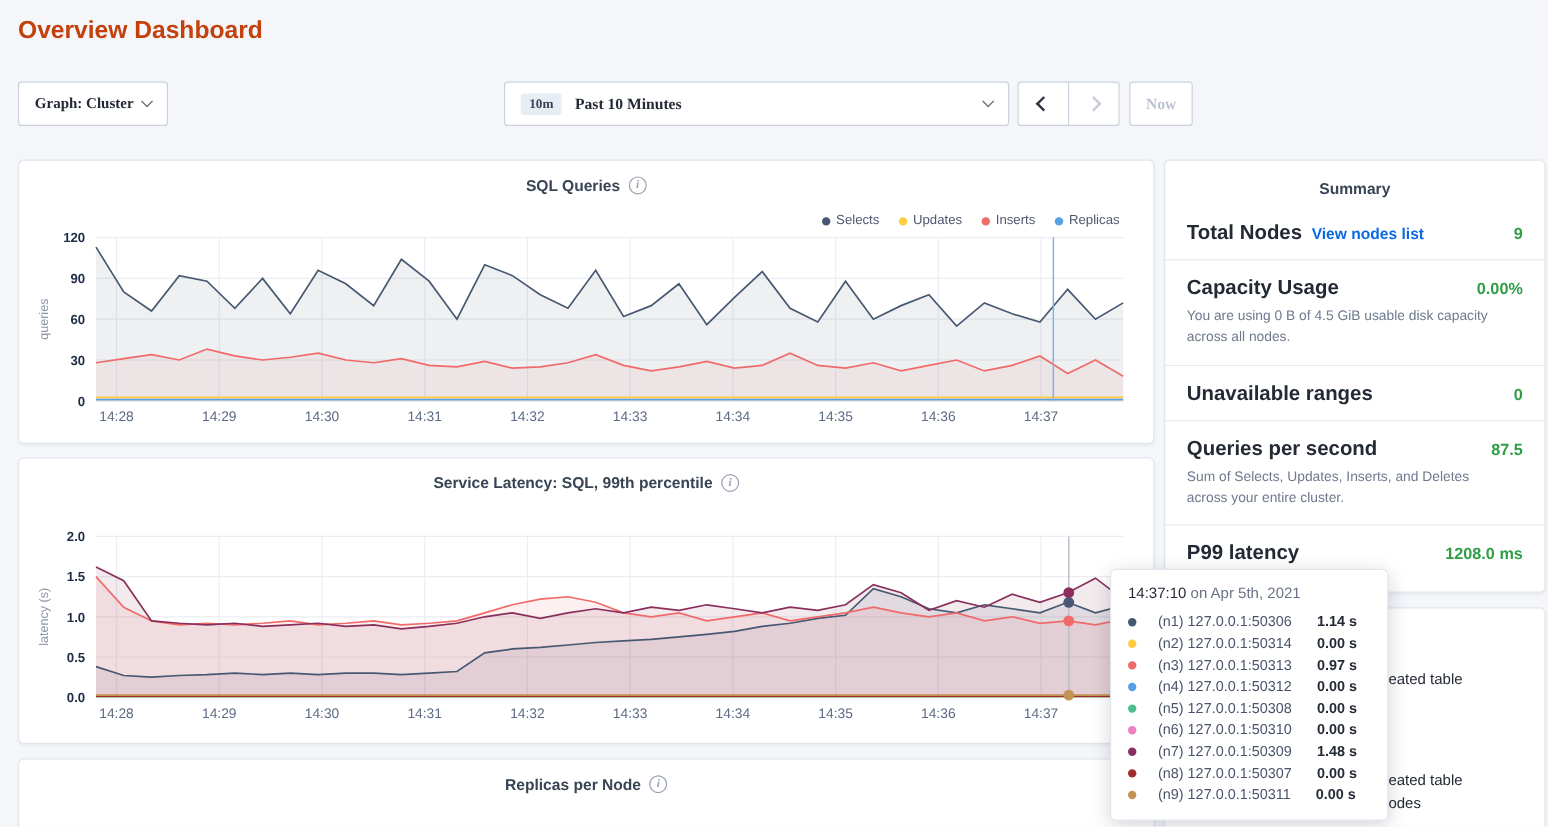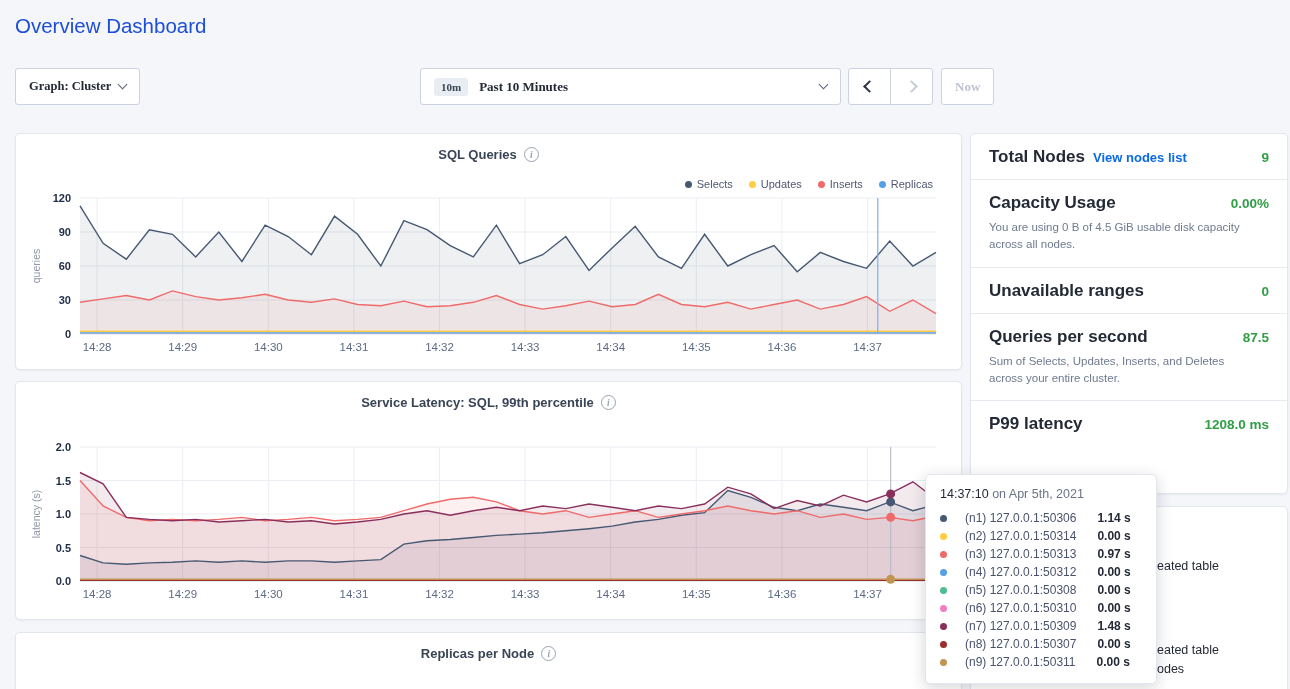--- a/index.html
+++ b/index.html
@@ -1,19 +1,19 @@
 <!DOCTYPE html>
 <html><head>
 <meta charset="utf-8">
 <style>
   *{box-sizing:border-box;margin:0;padding:0}
   html,body{background:#f4f6fa}
   .page{position:relative;width:1290px;height:689px;background:#f4f6fa;overflow:hidden;
         font-family:"Liberation Sans",sans-serif;color:#242a35}
-  .page-title{position:absolute;left:15px;top:14px;font-size:20.5px;font-weight:400;color:#1d4ed8}
+  .page-title{position:absolute;left:15px;top:14px;font-size:20.5px;font-weight:700;color:#c2410c}
 
   
   .tb-btn{position:absolute;height:37px;background:#fff;border:1px solid #ccd3df;border-radius:3px;
           display:flex;align-items:center;padding:0 13px;font-size:12.5px;font-weight:600;color:#242a35;
           cursor:pointer;font-family:Liberation Serif, serif}
   .chev{display:inline-block;width:7px;height:7px;border-right:1.6px solid #5c6575;border-bottom:1.6px solid #5c6575}
   .chev.down{transform:rotate(45deg);margin-top:-4px;margin-left:8px}
   .chev.big{width:9px;height:9px;border-width:2px;border-color:#2c3442}
   .chev.left{transform:rotate(135deg)}
   .chev.right{transform:rotate(-45deg)}
@@ -226,20 +226,21 @@
   </section>
 
   <section class="card" style="left:15px;top:632px;width:947px;height:110px">
     <div class="chart-title">
       <span>Replicas per Node</span>
       <span class="info">i</span>
     </div>
   </section>
 
   <section class="card" style="left:970px;top:133px;width:318px;height:361px">
+    <h3 class="sum-title">Summary</h3>
 
     <div class="sum-row">
       <span class="sum-left">
         <span class="sum-label">Total Nodes</span>
         <a class="sum-link" style="color: rgb(11, 105, 227);">View nodes list</a>
       </span>
       <span class="sum-value" style="color: rgb(47, 158, 68);">9</span>
     </div>
     <hr class="sum-div">
 

